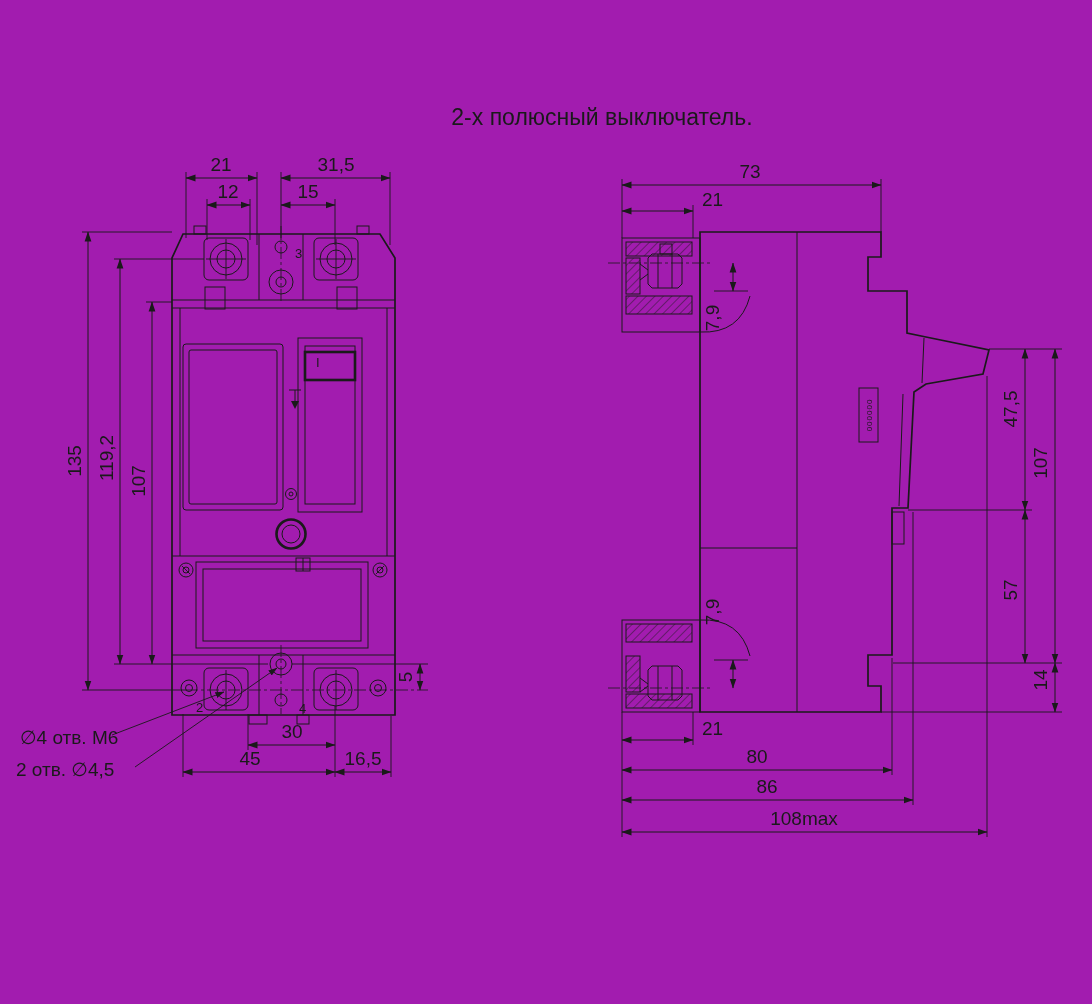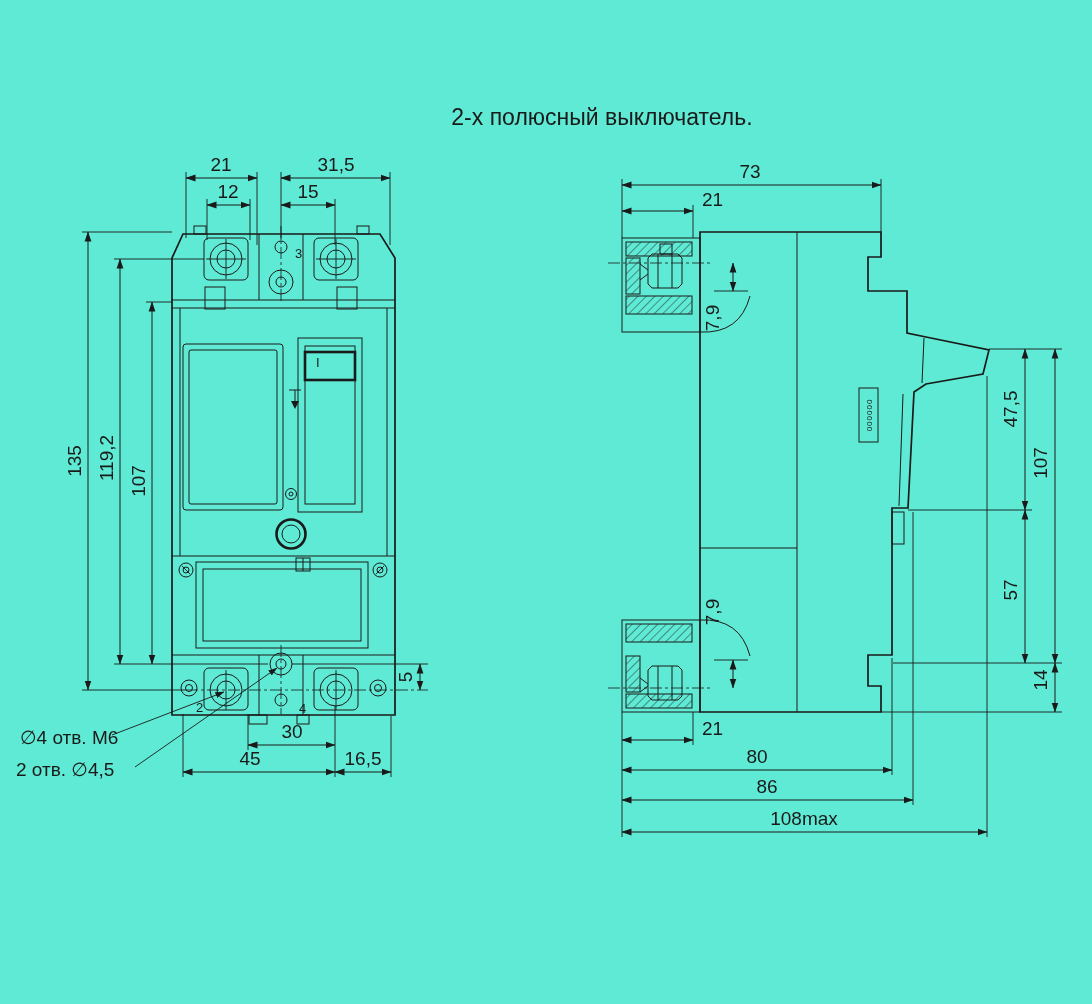--- a/index.html
+++ b/index.html
@@ -1,16 +1,16 @@
 <!DOCTYPE html>
 <html><head>
 <meta charset="utf-8">
 <style>
   html,body{margin:0;padding:0;background:#ffffff;}
-  #page{position:relative;width:1092px;height:1004px;background:#5eead4;overflow:hidden;
+  #page{position:relative;width:1092px;height:1004px;background:#a21caf;overflow:hidden;
         font-family:"Liberation Sans",sans-serif;}
   svg{position:absolute;left:0;top:0;}
   svg text{fill:#1a1a1a;font-family:"Liberation Sans",sans-serif;}
   .dim{font-size:19px;}
   .dim-small{font-size:13px;}
   .note{font-size:19px;}
   .title-text{font-size:23px;}
   .plate-text{font-size:8px;letter-spacing:1px;}
   .outline{stroke:#1a1a1a;stroke-width:1.7;fill:none;}
   .thin{stroke:#1a1a1a;stroke-width:1;fill:none;}

